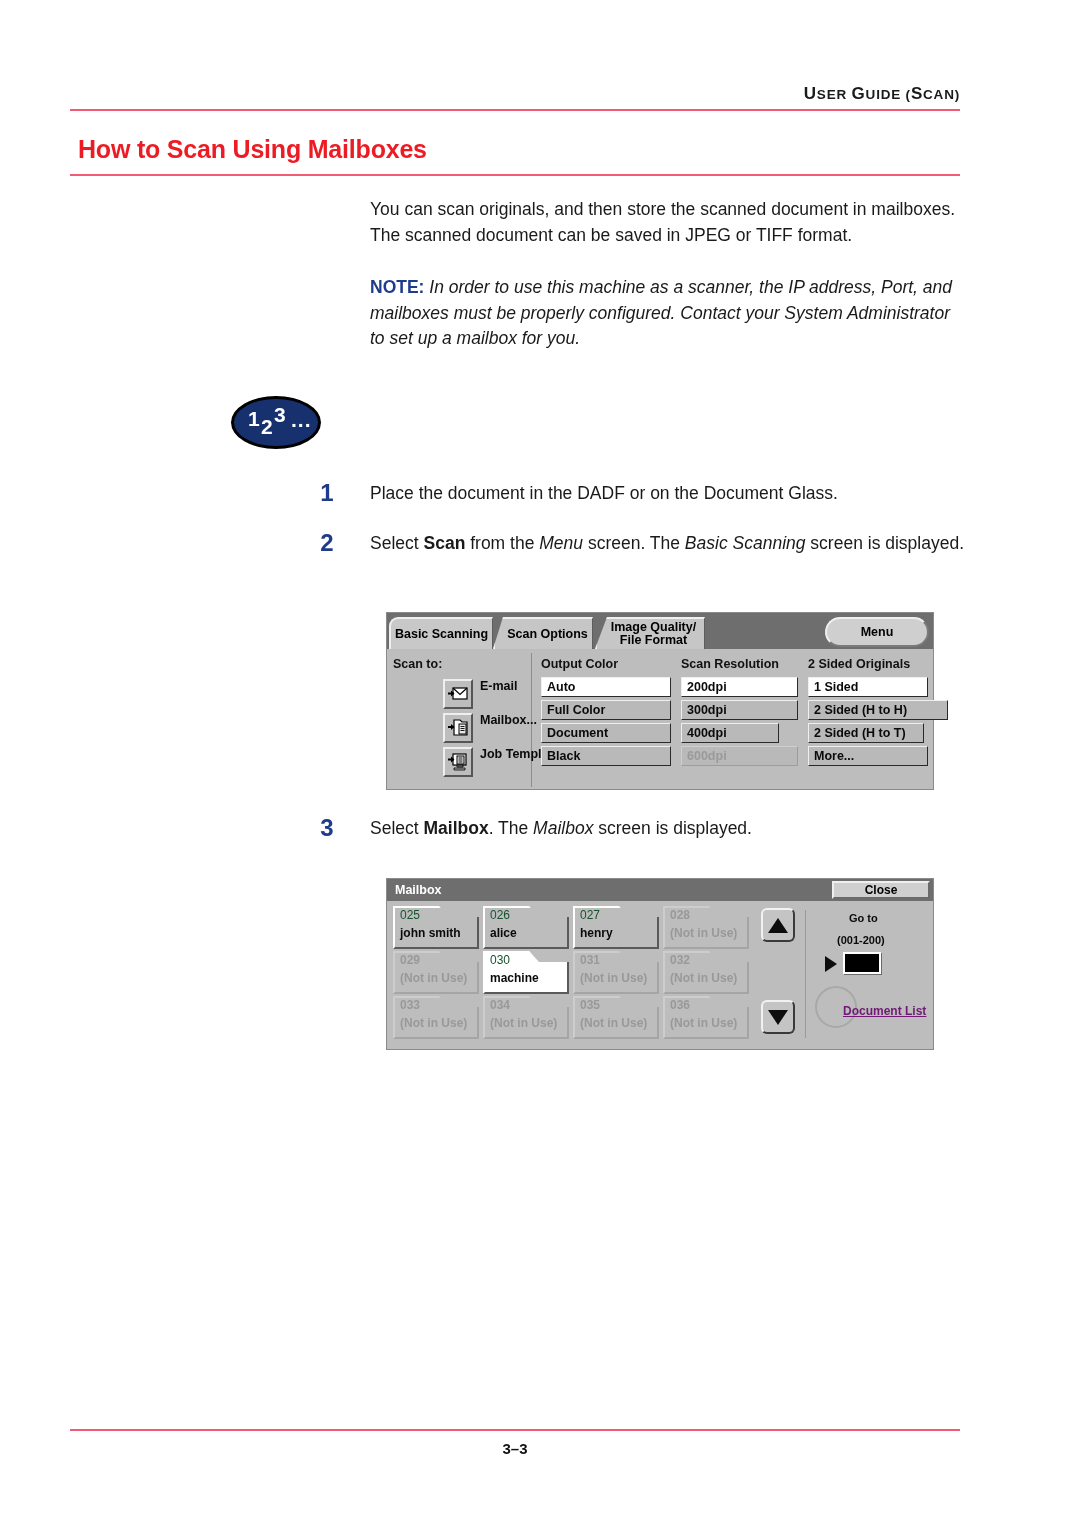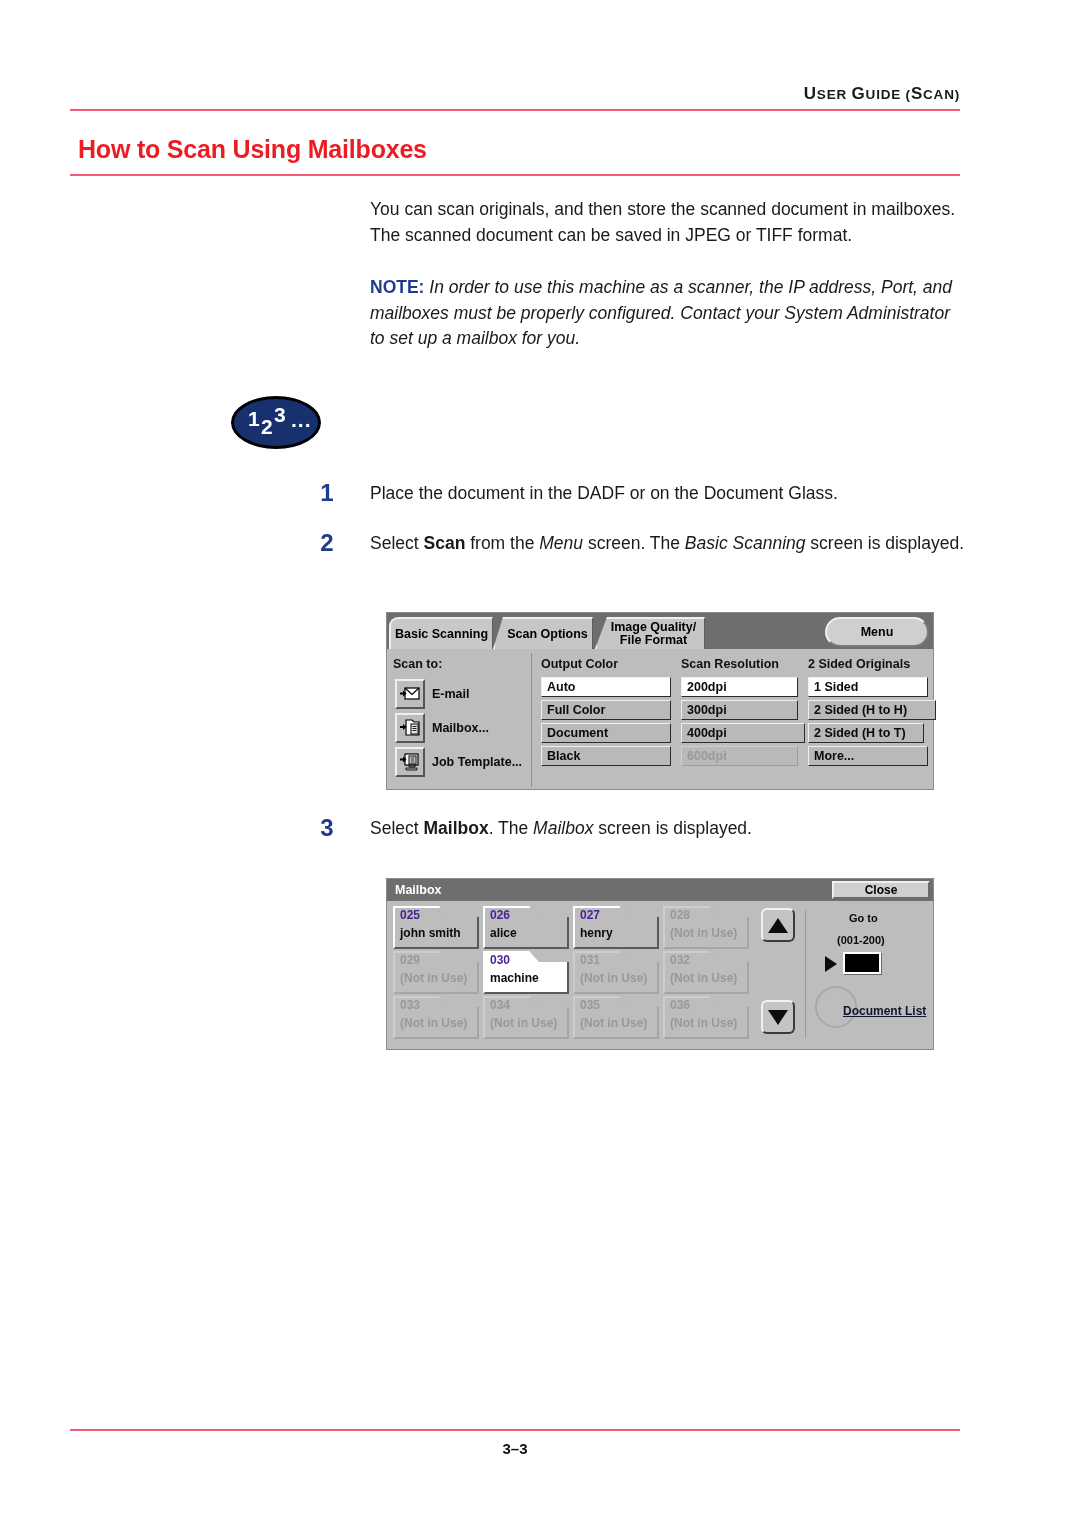--- a/index.html
+++ b/index.html
@@ -156,21 +156,21 @@
     border:1px solid #efefef;
     border-right-color:#2a2a2a; border-bottom-color:#2a2a2a;
     box-sizing:border-box;
     display:flex; align-items:center;
     padding-left:5px;
     font-size:12.5px; font-weight:700; color:#0a0a0a;
   }
   .opt.sel{ background:#ffffff; }
   .opt.dis{ color:#9a9a9a; background:#b9b9b9; border-color:#cfcfcf; border-right-color:#9d9d9d; border-bottom-color:#9d9d9d; }
 
-  .scanto-item{ position:absolute; display:flex; align-items:center; }
+  .scanto-item{ position:absolute; display:flex; align-items:flex-start;margin-left:48px; }
   .scanto-btn{
     width:30px; height:30px; background:#bdbdbd;
     border:2px solid #efefef;
     border-right-color:#555; border-bottom-color:#555;
     box-sizing:border-box;
     display:flex; align-items:center; justify-content:center;
   }
   .scanto-lbl{
     margin-left:7px; font-size:12.5px; font-weight:700; color:#0a0a0a;
     white-space:nowrap;
@@ -207,21 +207,21 @@
     background:#bdbdbd;
     border:2px solid #efefef;
     border-right-color:#5a5a5a; border-bottom-color:#5a5a5a;
     box-sizing:border-box;
     clip-path:polygon(0 0, 46px 0, 56px 11px, 100% 11px, 100% 100%, 0 100%);
   }
   .mb-cell.used .mb-tabtop{ border-top-color:#fff; border-left-color:#fff; }
   .mb-cell.sel .mb-tabtop{ background:#ffffff; }
   .mb-num{
     position:absolute; left:7px; top:2px;
-    font-size:12px; font-weight:700; color:#4c1d95;
+    font-size:12px; font-weight:400; color:#14532d;
   }
   .mb-name{
     position:absolute; left:7px; top:20px;
     font-size:12px; font-weight:700; color:#0a0a0a;
     white-space:nowrap;
   }
   .mb-cell.free .mb-num,
   .mb-cell.free .mb-name{ color:#999; font-weight:700; }
   .mb-cell.free .mb-tabtop{ border-color:#cdcdcd; border-right-color:#a5a5a5; border-bottom-color:#a5a5a5; }
 
@@ -242,21 +242,21 @@
   #goto-box{
     position:absolute; width:38px; height:22px; background:#000;
     border:2px solid #fff; box-sizing:border-box;
     box-shadow:1px 1px 0 #6a6a6a;
   }
   #doclist-circle{
     position:absolute; width:42px; height:42px; border-radius:50%;
     border:2px solid #a8a8a8; background:#bdbdbd; box-sizing:border-box;
   }
   #doclist-label{
-    position:absolute; font-size:12px; font-weight:700; color:#0f172a;
+    position:absolute; font-size:12px; font-weight:700; color:#701a75;
     text-decoration:underline; white-space:nowrap;
   }
 </style>
 </head>
 <body>
 
 <div class="hdr-text">
   <span class="big">U</span><span>SER </span><span class="big">G</span><span>UIDE (</span><span class="big">S</span><span>CAN)</span>
 </div>
 <div class="rule" id="rule-top"></div>
@@ -340,26 +340,26 @@
 
   <div class="col-hdr" style="left:154px; top:44px;">Output Color</div>
   <div class="opt sel" style="left:154px; top:64px;  width:130px;">Auto</div>
   <div class="opt" style="left:154px; top:87px;  width:130px;">Full Color</div>
   <div class="opt" style="left:154px; top:110px; width:130px;">Document</div>
   <div class="opt" style="left:154px; top:133px; width:130px;">Black</div>
 
   <div class="col-hdr" style="left:294px; top:44px;">Scan Resolution</div>
   <div class="opt sel" style="left:294px; top:64px;  width:117px;">200dpi</div>
   <div class="opt" style="left:294px; top:87px;  width:117px;">300dpi</div>
-  <div class="opt" style="left:294px; top:110px; width:124px;">400dpi</div>
+  <div class="opt" style="left:294px; top:110px; width:98px;">400dpi</div>
   <div class="opt dis" style="left:294px; top:133px; width:117px;">600dpi</div>
 
   <div class="col-hdr" style="left:421px; top:44px;">2 Sided Originals</div>
   <div class="opt sel" style="left:421px; top:64px;  width:120px;">1 Sided</div>
-  <div class="opt" style="left:421px; top:87px;  width:128px;text-align:right;">2 Sided (H to H)</div>
+  <div class="opt" style="left:421px; top:87px;  width:140px;text-align:right;">2 Sided (H to H)</div>
   <div class="opt" style="left:421px; top:110px; width:116px;">2 Sided (H to T)</div>
   <div class="opt" style="left:421px; top:133px; width:120px;">More...</div>
 </div>
 
 <div class="step-num" id="step3-num">3</div>
 <div class="step-txt" id="step3-txt"><span>Select </span><b>Mailbox</b><span>. The </span><i>Mailbox</i><span> screen is displayed.</span></div>
 
 <div class="dev" id="mailbox-panel">
   <div class="mb-title">
     <span>Mailbox</span>

